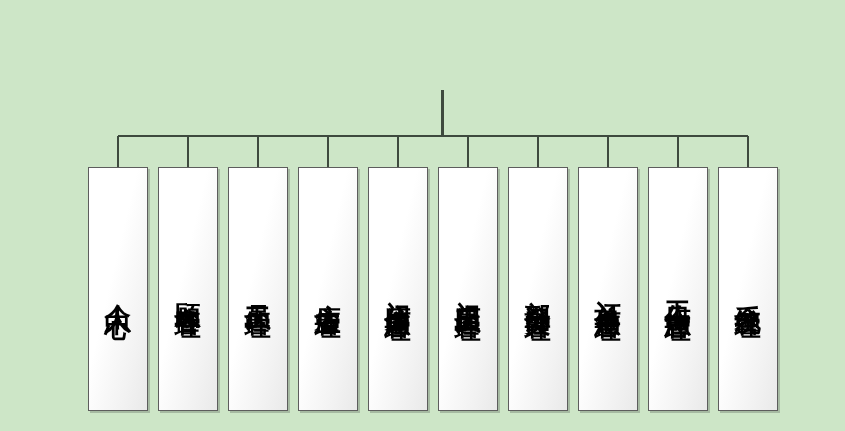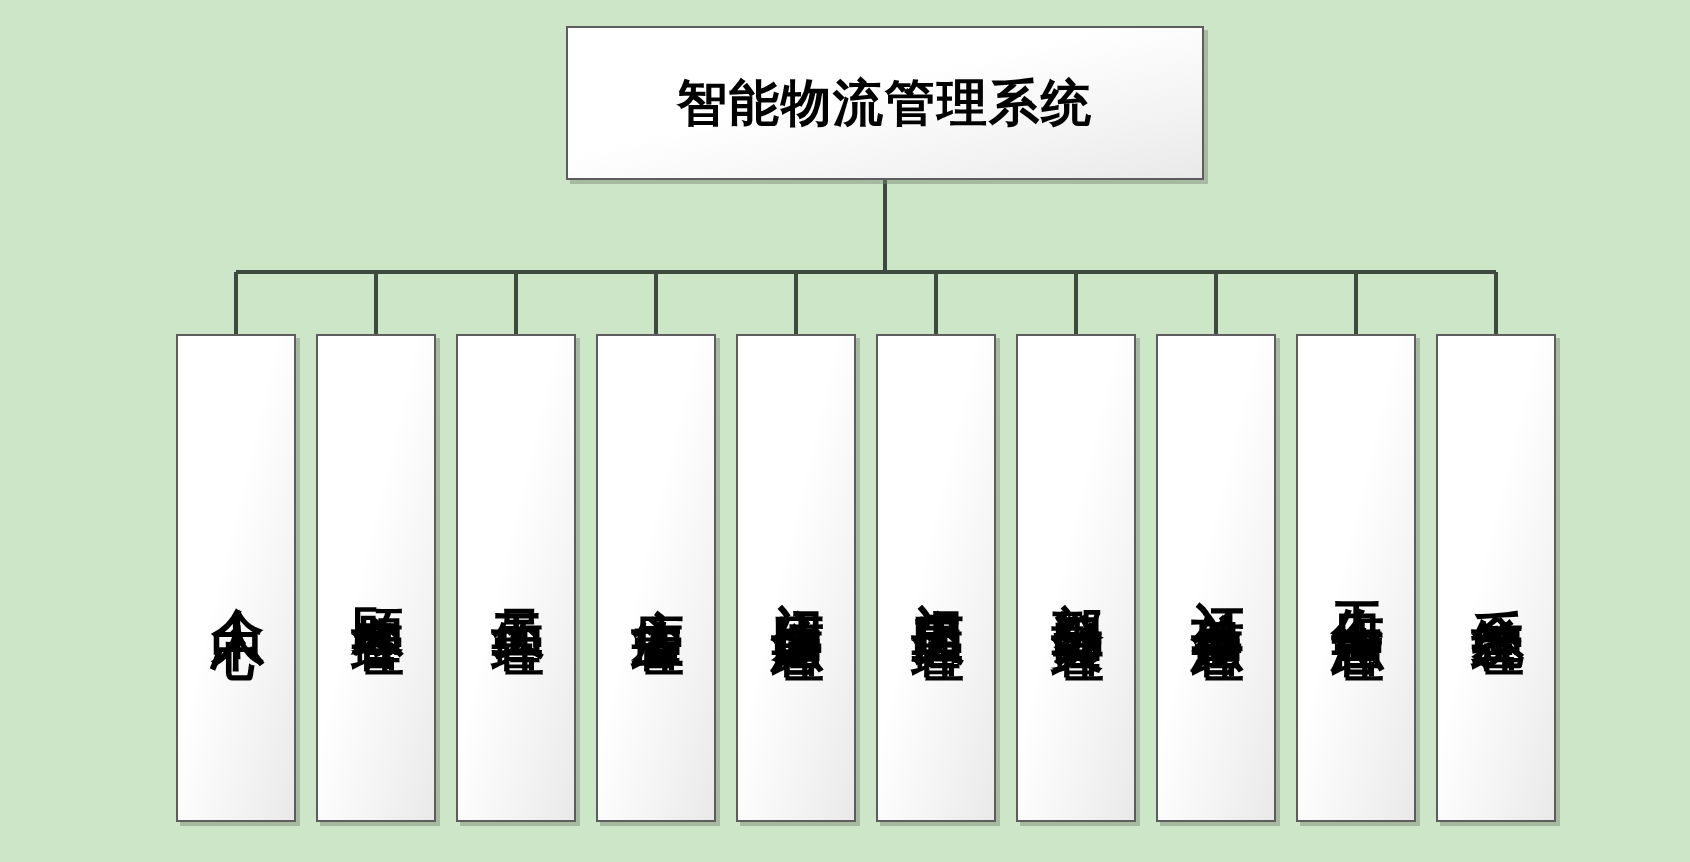--- a/index.html
+++ b/index.html
@@ -94,23 +94,20 @@
       <path d="M 328 136 L 328 167"></path>
       <path d="M 398 136 L 398 167"></path>
       <path d="M 468 136 L 468 167"></path>
       <path d="M 538 136 L 538 167"></path>
       <path d="M 608 136 L 608 167"></path>
       <path d="M 678 136 L 678 167"></path>
       <path d="M 748 136 L 748 167"></path>
     </g>
   </svg>
 
-  <div class="node root">
-    <span class="label">智能物流管理系统</span>
-  </div>
 
   <div class="node leaf" style="left:88px">
     <span class="label">个人中心</span>
   </div>
   <div class="node leaf" style="left:158px">
     <span class="label">顾客管理</span>
   </div>
   <div class="node leaf" style="left:228px">
     <span class="label">员工管理</span>
   </div>

